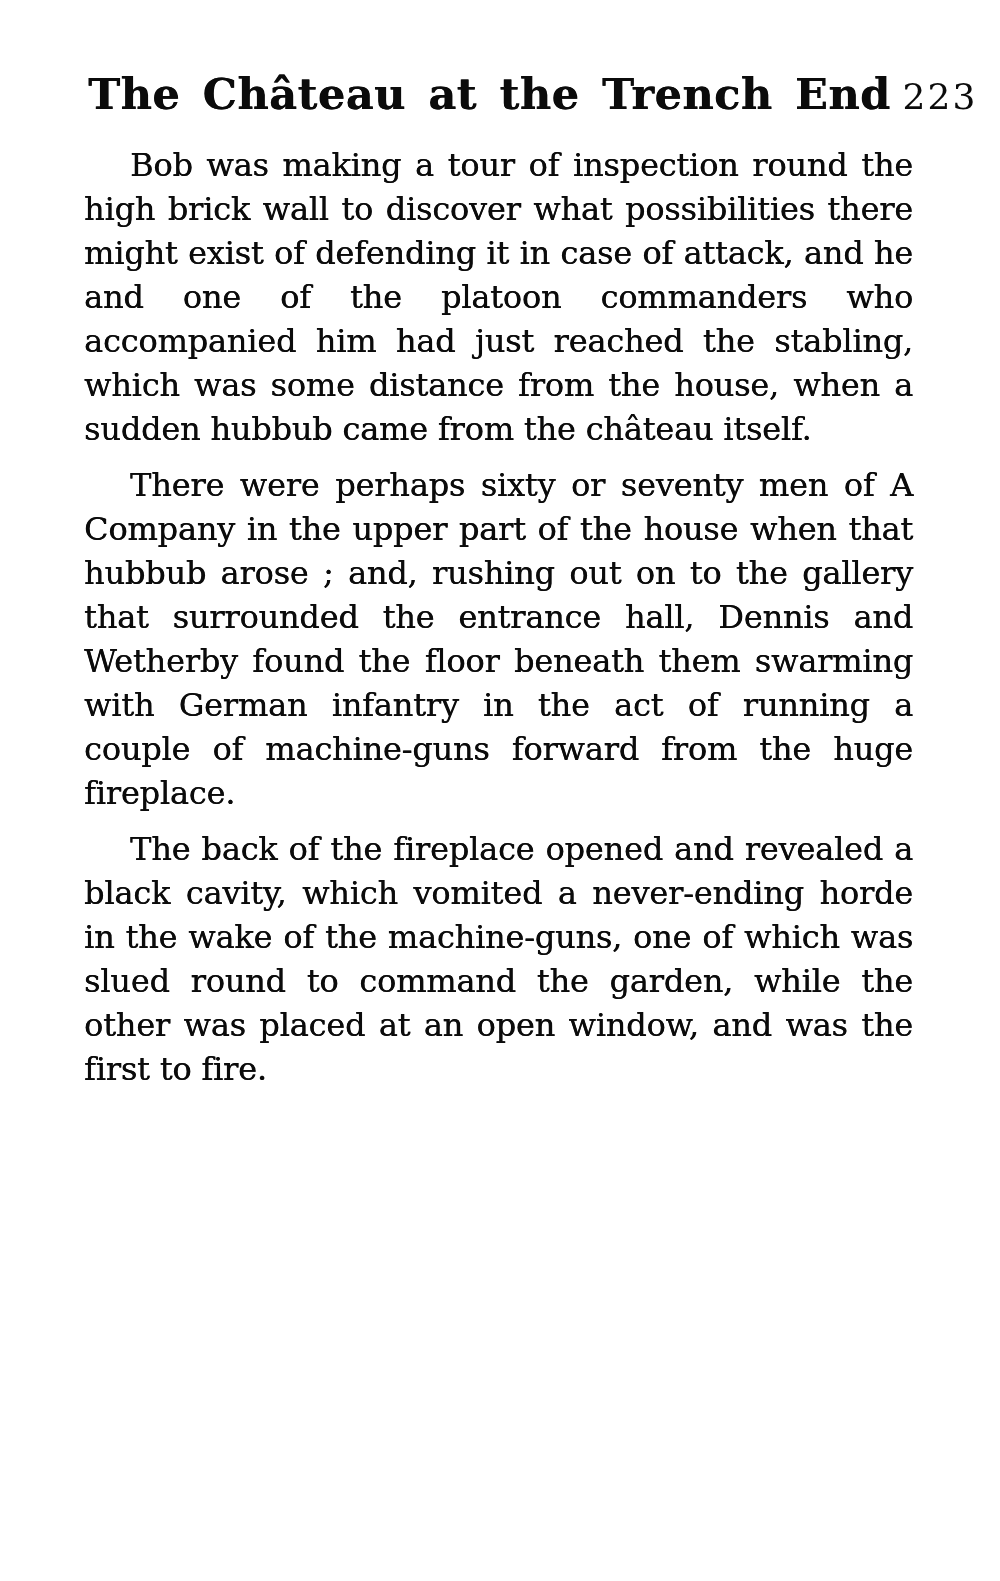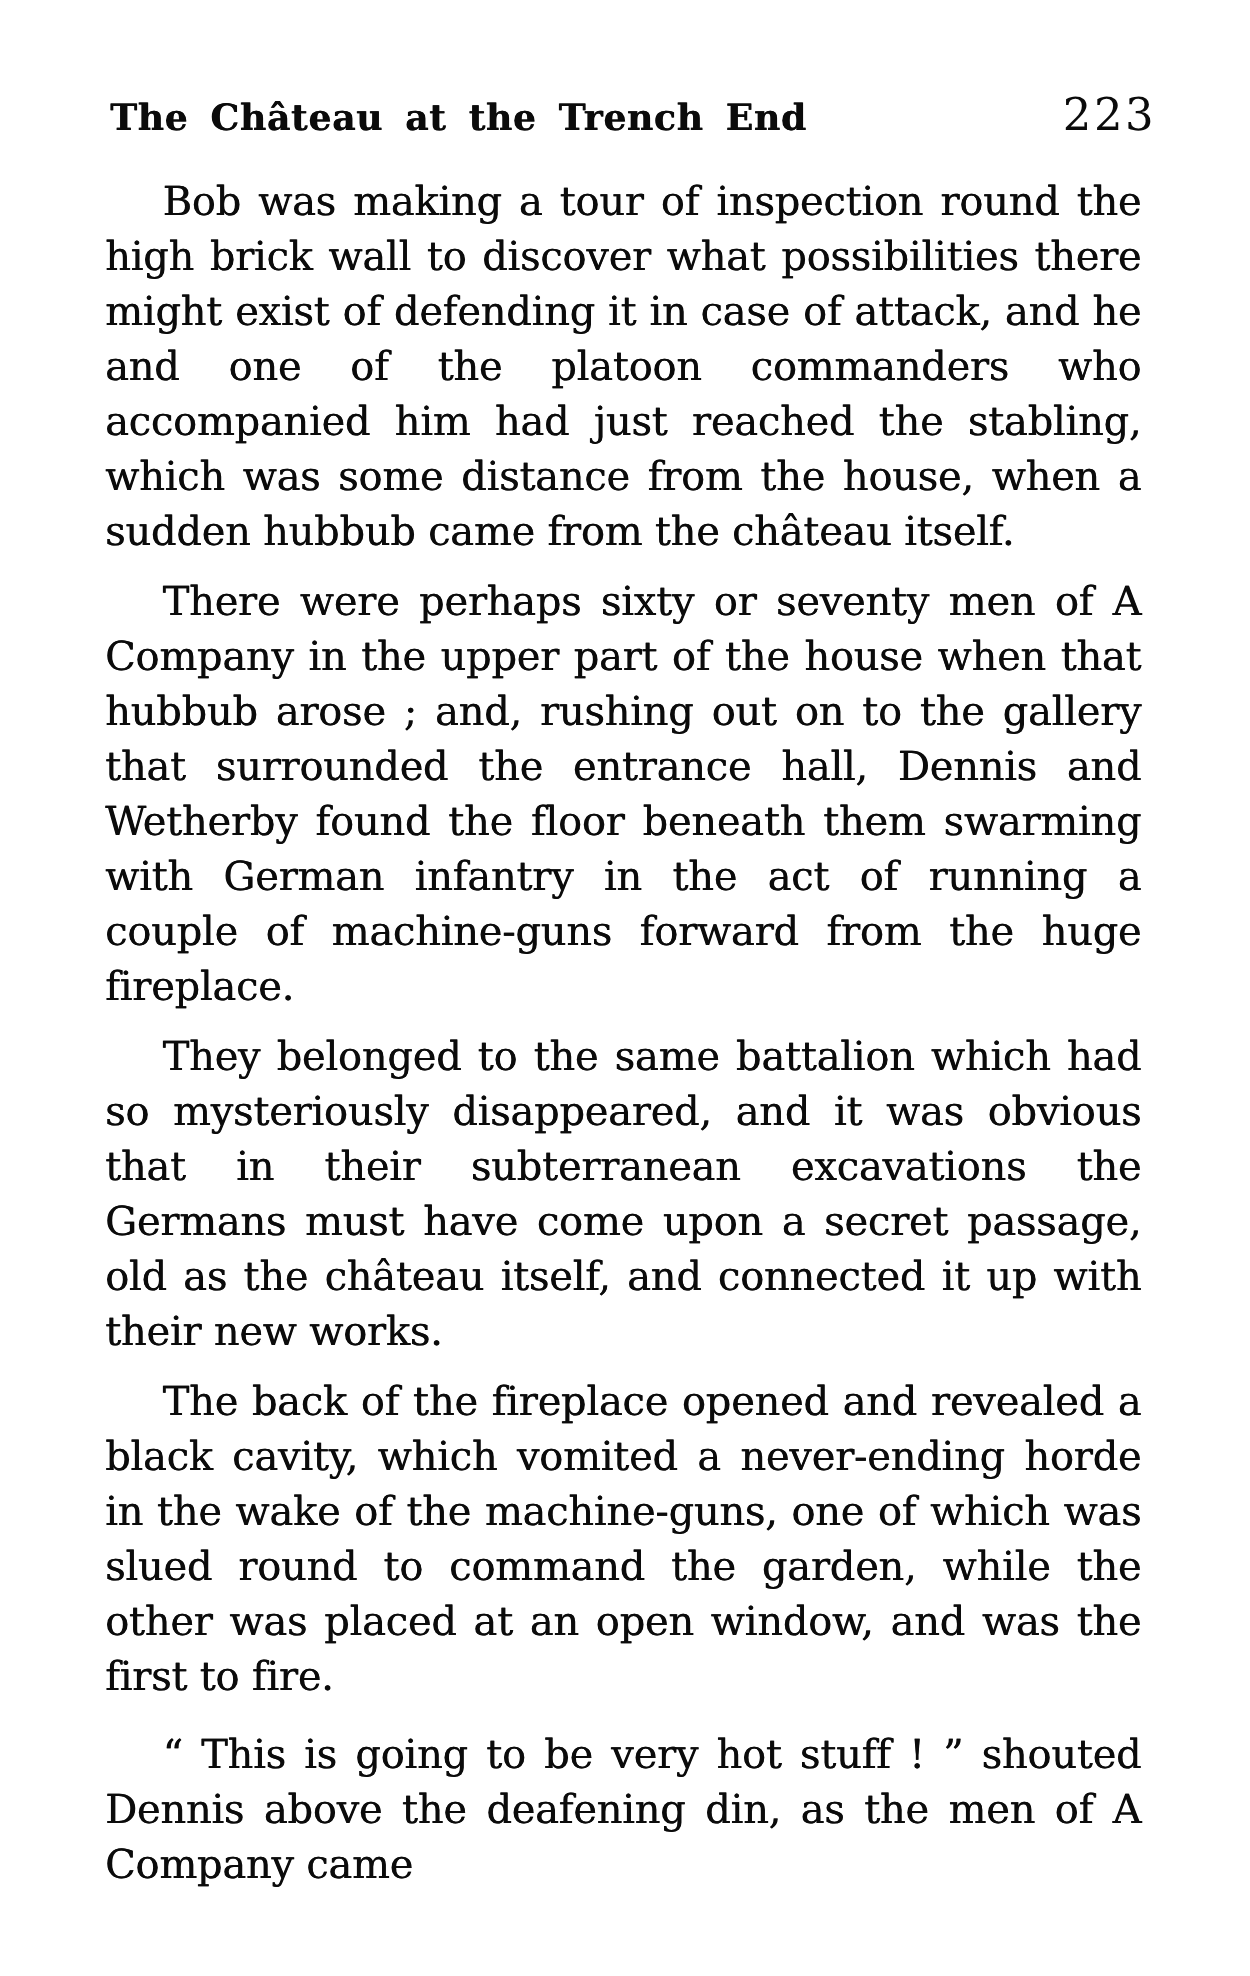--- a/index.html
+++ b/index.html
@@ -23,21 +23,21 @@
   }
   .title-row {
     display: flex;
     align-items: baseline;
     justify-content: space-between;
     padding-left: 16px;
     margin: 0 0 26px 0;
   }
   .chapter-title {
     margin: 0;
-    font-size: 29px;
+    font-size: 43px;
     line-height: 1.05;
     font-weight: bold;
     letter-spacing: 0.5px;
     word-spacing: 7px;
     white-space: nowrap;
     text-shadow: 0.4px 0 0 #0b0b0b;
   }
   .page-num {
     font-size: 36px;
     font-weight: normal;
@@ -62,17 +62,15 @@
 
 <div class="page">
   <header class="title-row">
     <h1 class="chapter-title">The Château at the Trench End</h1>
     <span class="page-num">223</span>
   </header>
 
   <main class="body-text">
     <p>Bob was making a tour of inspection round the high brick wall to discover what possibilities there might exist of defending it in case of attack, and he and one of the platoon commanders who accompanied him had just reached the stabling, which was some distance from the house, when a sudden hubbub came from the château itself.</p>
     <p>There were perhaps sixty or seventy men of A Company in the upper part of the house when that hubbub arose&nbsp;; and, rushing out on to the gallery that surrounded the entrance hall, Dennis and Wetherby found the floor beneath them swarming with German infantry in the act of running a couple of machine-guns forward from the huge fireplace.</p>
-    <p>They belonged to the same battalion which had so mysteriously disappeared, and it was obvious that in their subterranean excavations the Germans must have come upon a secret passage, old as the château itself, and connected it up with their new works.</p>
     <p>The back of the fireplace opened and revealed a black cavity, which vomited a never-ending horde in the wake of the machine-guns, one of which was slued round to command the garden, while the other was placed at an open window, and was the first to fire.</p>
-    <p class="last-para">“&nbsp;This is going to be very hot stuff&nbsp;!&nbsp;” shouted Dennis above the deafening din, as the men of A Company came</p>
   </main>
 </div>
 
 </body></html>

